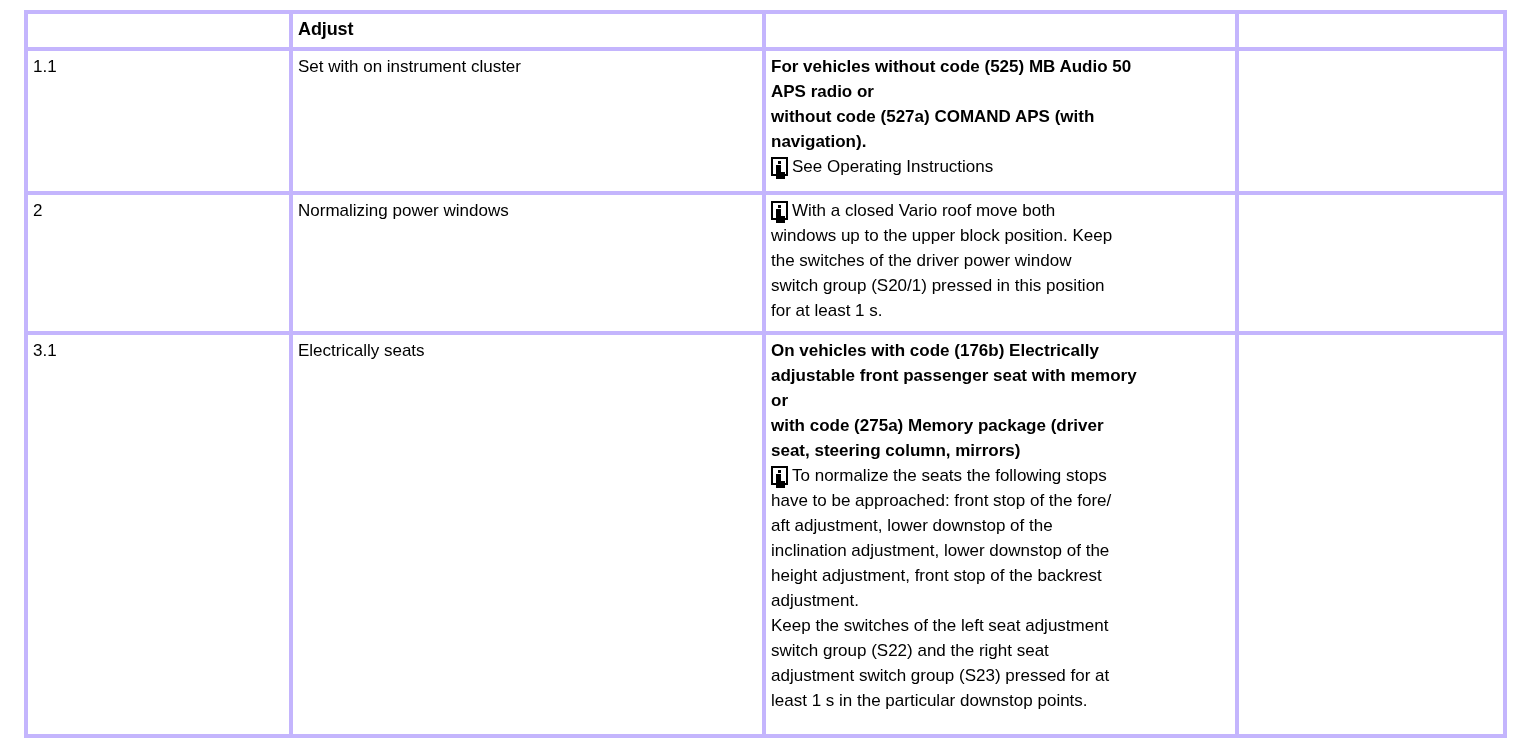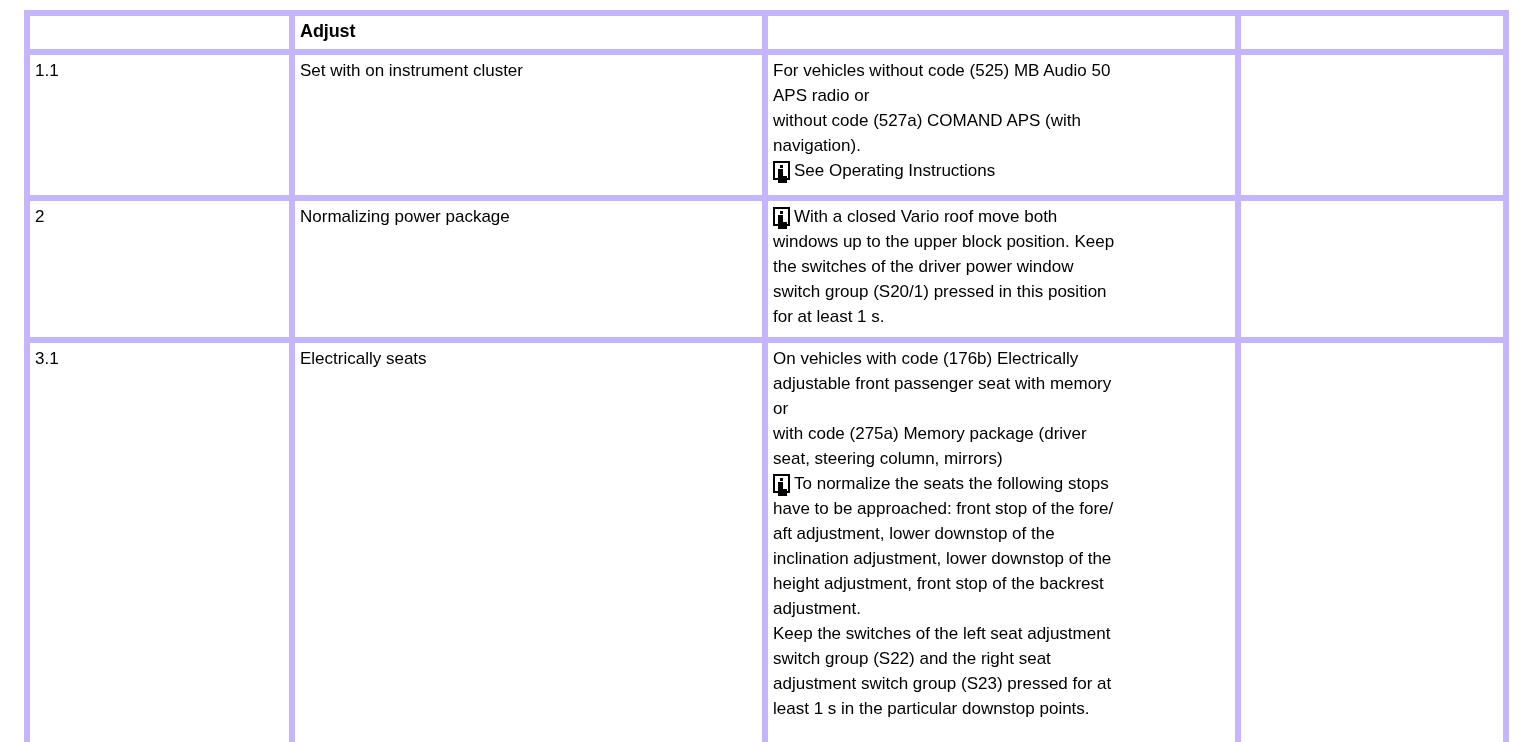--- a/index.html
+++ b/index.html
@@ -26,21 +26,21 @@
     position: absolute;
     left: 24px;
     top: 10px;
     width: 1479px;
     border-collapse: collapse;
     table-layout: fixed;
     background: #ffffff;
   }
 
   table.proc-table td {
-    border: 6px solid #c4b5fd;
+    border: 4px solid #c4b5fd;
     vertical-align: top;
     padding: 3px 5px 4px 5px;
     font-size: 17px;
     line-height: 25px;
     font-family: "Liberation Sans", sans-serif;
     color: #000000;
     background: #ffffff;
   }
 
   
@@ -68,20 +68,21 @@
     display: block;
     white-space: pre-line;
   }
 
   .note-block {
     display: block;
   }
   .note-para {
     display: block;
     white-space: pre-line;
+    font-weight: bold;
   }
 
   
   .info-icon {
     display: inline-block;
     width: 17px;
     height: 19px;
     border: 2px solid #000000;
     position: relative;
     vertical-align: -4px;
@@ -167,21 +168,21 @@
         <td class="blank-cell">
           <span class="cell-text"></span>
         </td>
       </tr>
 
       <tr class="row-2">
         <td class="step-cell">
           <span class="cell-text">2</span>
         </td>
         <td class="task-cell">
-          <span class="cell-text">Normalizing power package</span>
+          <span class="cell-text">Normalizing power windows</span>
         </td>
         <td class="note-cell">
           <span class="note-block">
             <span class="note-with-icon"><span class="info-icon"></span><span>With a closed Vario roof move both
 windows up to the upper block position. Keep
 the switches of the driver power window
 switch group (S20/1) pressed in this position
 for at least 1 s.</span></span>
           </span>
         </td>

